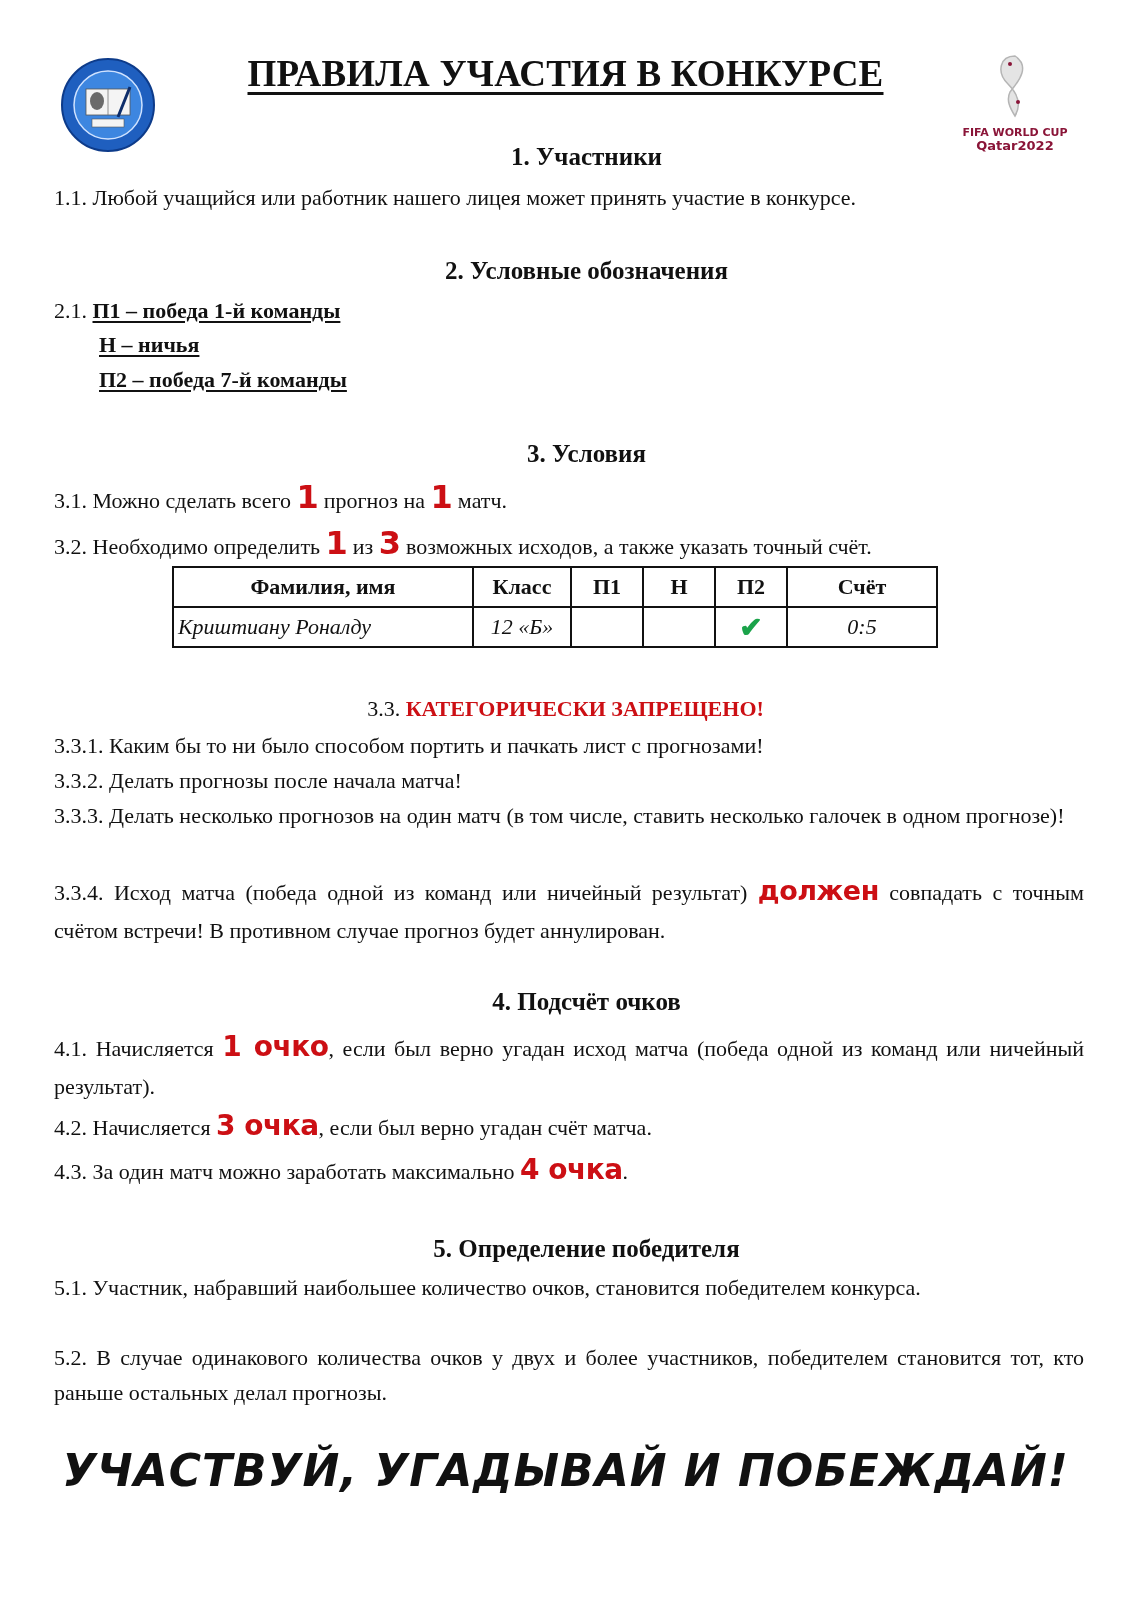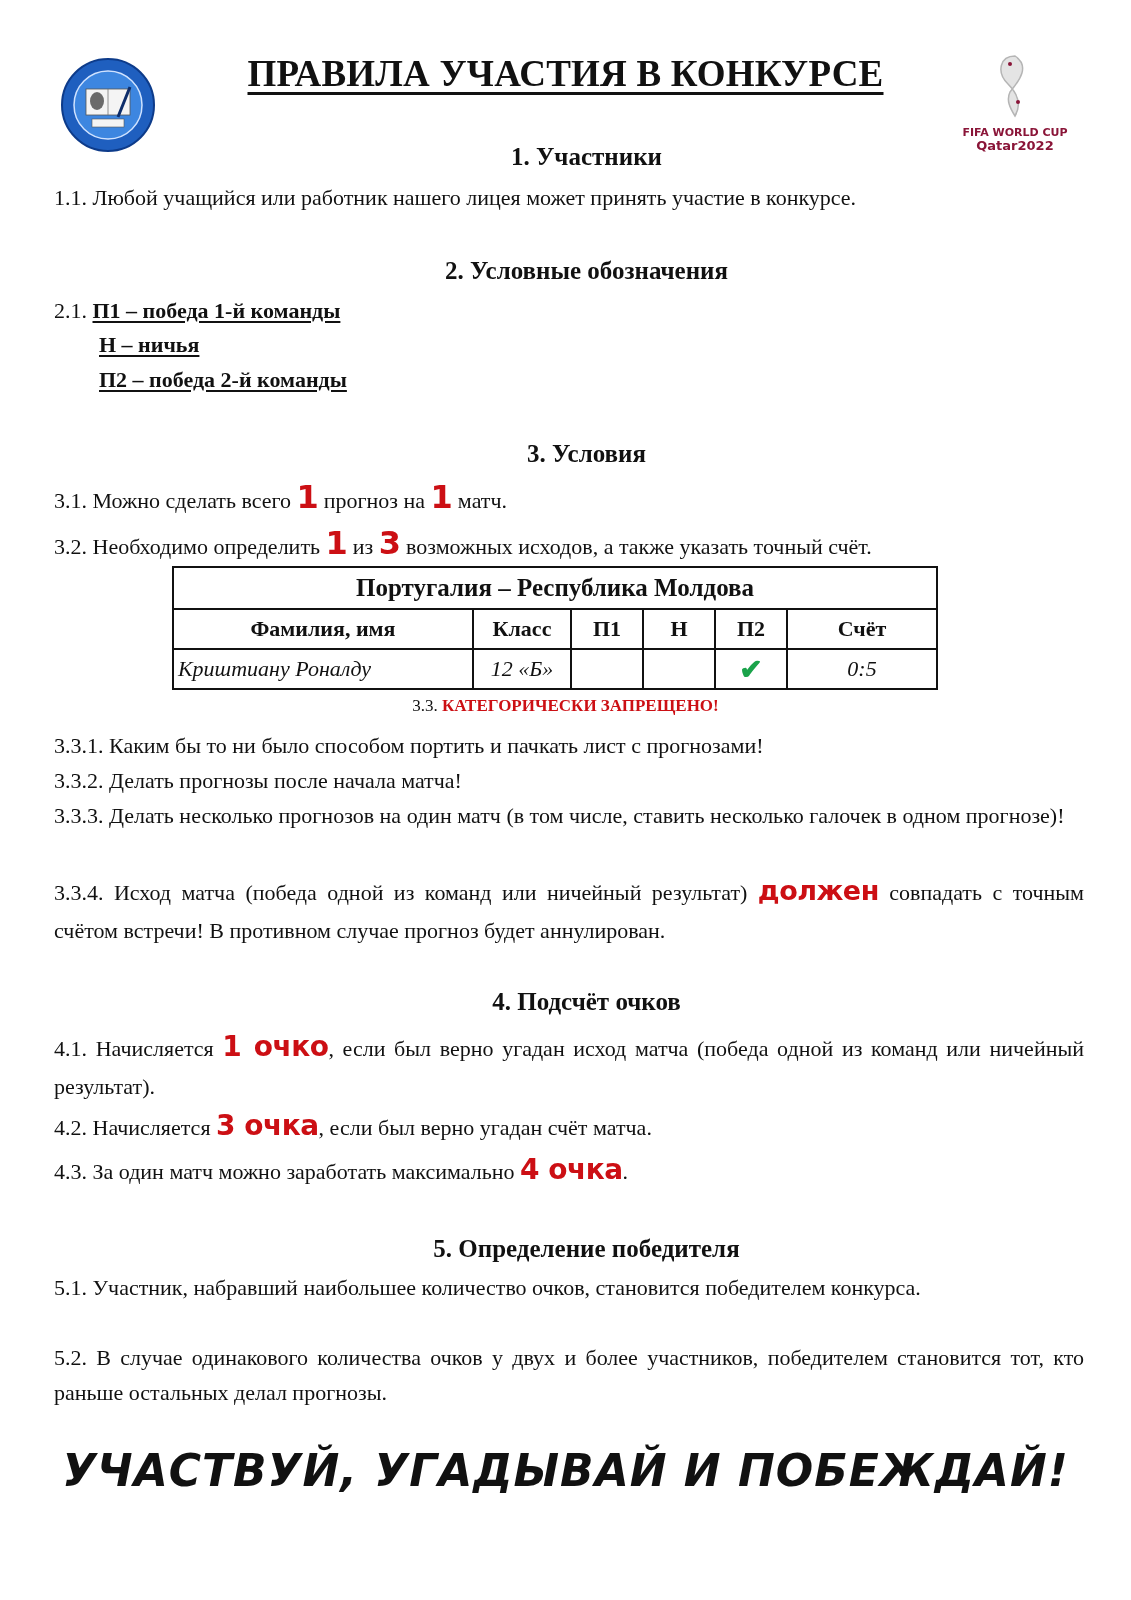--- a/index.html
+++ b/index.html
@@ -56,55 +56,52 @@
 
 <div class="abs h" style="top:143px;">1. Участники</div>
 <div class="abs p" style="top:180px;">1.1. Любой учащийся или работник нашего лицея может принять участие в конкурсе.</div>
 
 <div class="abs h" style="top:257px;">2. Условные обозначения</div>
 <div class="abs p" style="top:293px;">
   <span>2.1.</span>
   <span class="legend">П1 – победа 1-й команды</span>
 </div>
 <div class="abs p legend" style="top:327px;left:99px;width:auto;">Н – ничья</div>
-<div class="abs p legend" style="top:362px;left:99px;width:auto;">П2 – победа 2-й команды</div>
+<div class="abs p legend" style="top:362px;left:99px;width:auto;">П2 – победа 7-й команды</div>
 
 <div class="abs h" style="top:440px;">3. Условия</div>
 <div class="abs p" style="top:480px;">
   <span>3.1. Можно сделать всего </span><span class="big">1</span><span> прогноз на </span><span class="big">1</span><span> матч.</span>
 </div>
 <div class="abs p" style="top:526px;">
   <span>3.2. Необходимо определить </span><span class="big">1</span><span> из </span><span class="big">3</span><span> возможных исходов, а также указать точный счёт.</span>
 </div>
 
 <table class="abs pred">
   <tbody>
-      <tr>
-        <th class="match" colspan="6">Португалия – Республика Молдова</th>
-      </tr>
   <tr>
     <th style="width:290px;">Фамилия, имя</th>
     <th style="width:88px;margin-left:36px;">Класс</th>
     <th style="width:62px;">П1</th>
     <th style="width:62px;">Н</th>
     <th style="width:62px;">П2</th>
     <th>Счёт</th>
   </tr>
   <tr>
     <td class="name">Криштиану Роналду</td>
     <td class="cls">12 «Б»</td>
     <td></td>
     <td></td>
     <td class="check">✔</td>
     <td class="score">0:5</td>
   </tr>
 </tbody>
   </table>
 
-<div class="abs" style="left:0;width:1131px;top:696px;text-align:center;font-size:17px;">
+<div class="abs" style="left:0;width:1131px;top:696px;text-align:center;font-size:22px;">
   <span>3.3. </span><span class="red">КАТЕГОРИЧЕСКИ ЗАПРЕЩЕНО!</span>
 </div>
 <div class="abs p" style="top:728px;">3.3.1. Каким бы то ни было способом портить и пачкать лист с прогнозами!</div>
 <div class="abs p" style="top:763px;">3.3.2. Делать прогнозы после начала матча!</div>
 <div class="abs p just" style="top:798px;">3.3.3. Делать несколько прогнозов на один матч (в том числе, ставить несколько галочек в одном прогнозе)!</div>
 <div class="abs p just" style="top:872px;line-height:38px;">
   <span>3.3.4. Исход матча (победа одной из команд или ничейный результат) </span><span class="big" style="font-size:27px;">должен</span><span> совпадать с точным счётом встречи! В противном случае прогноз будет аннулирован.</span>
 </div>
 
 <div class="abs h" style="top:988px;">4. Подсчёт очков</div>

